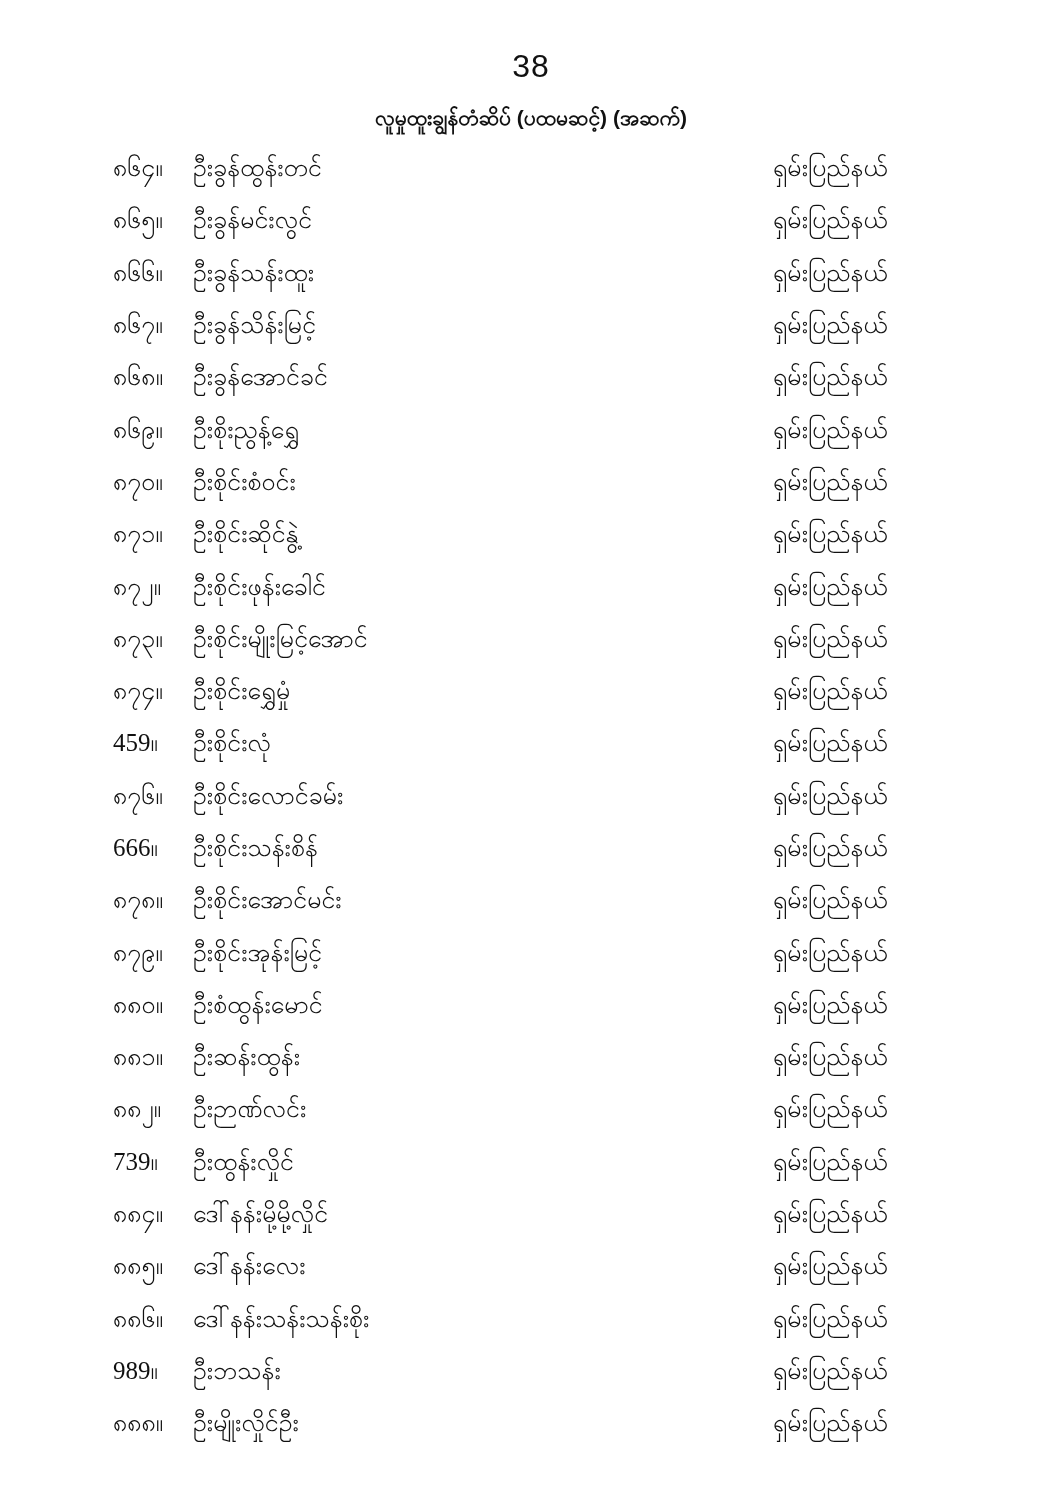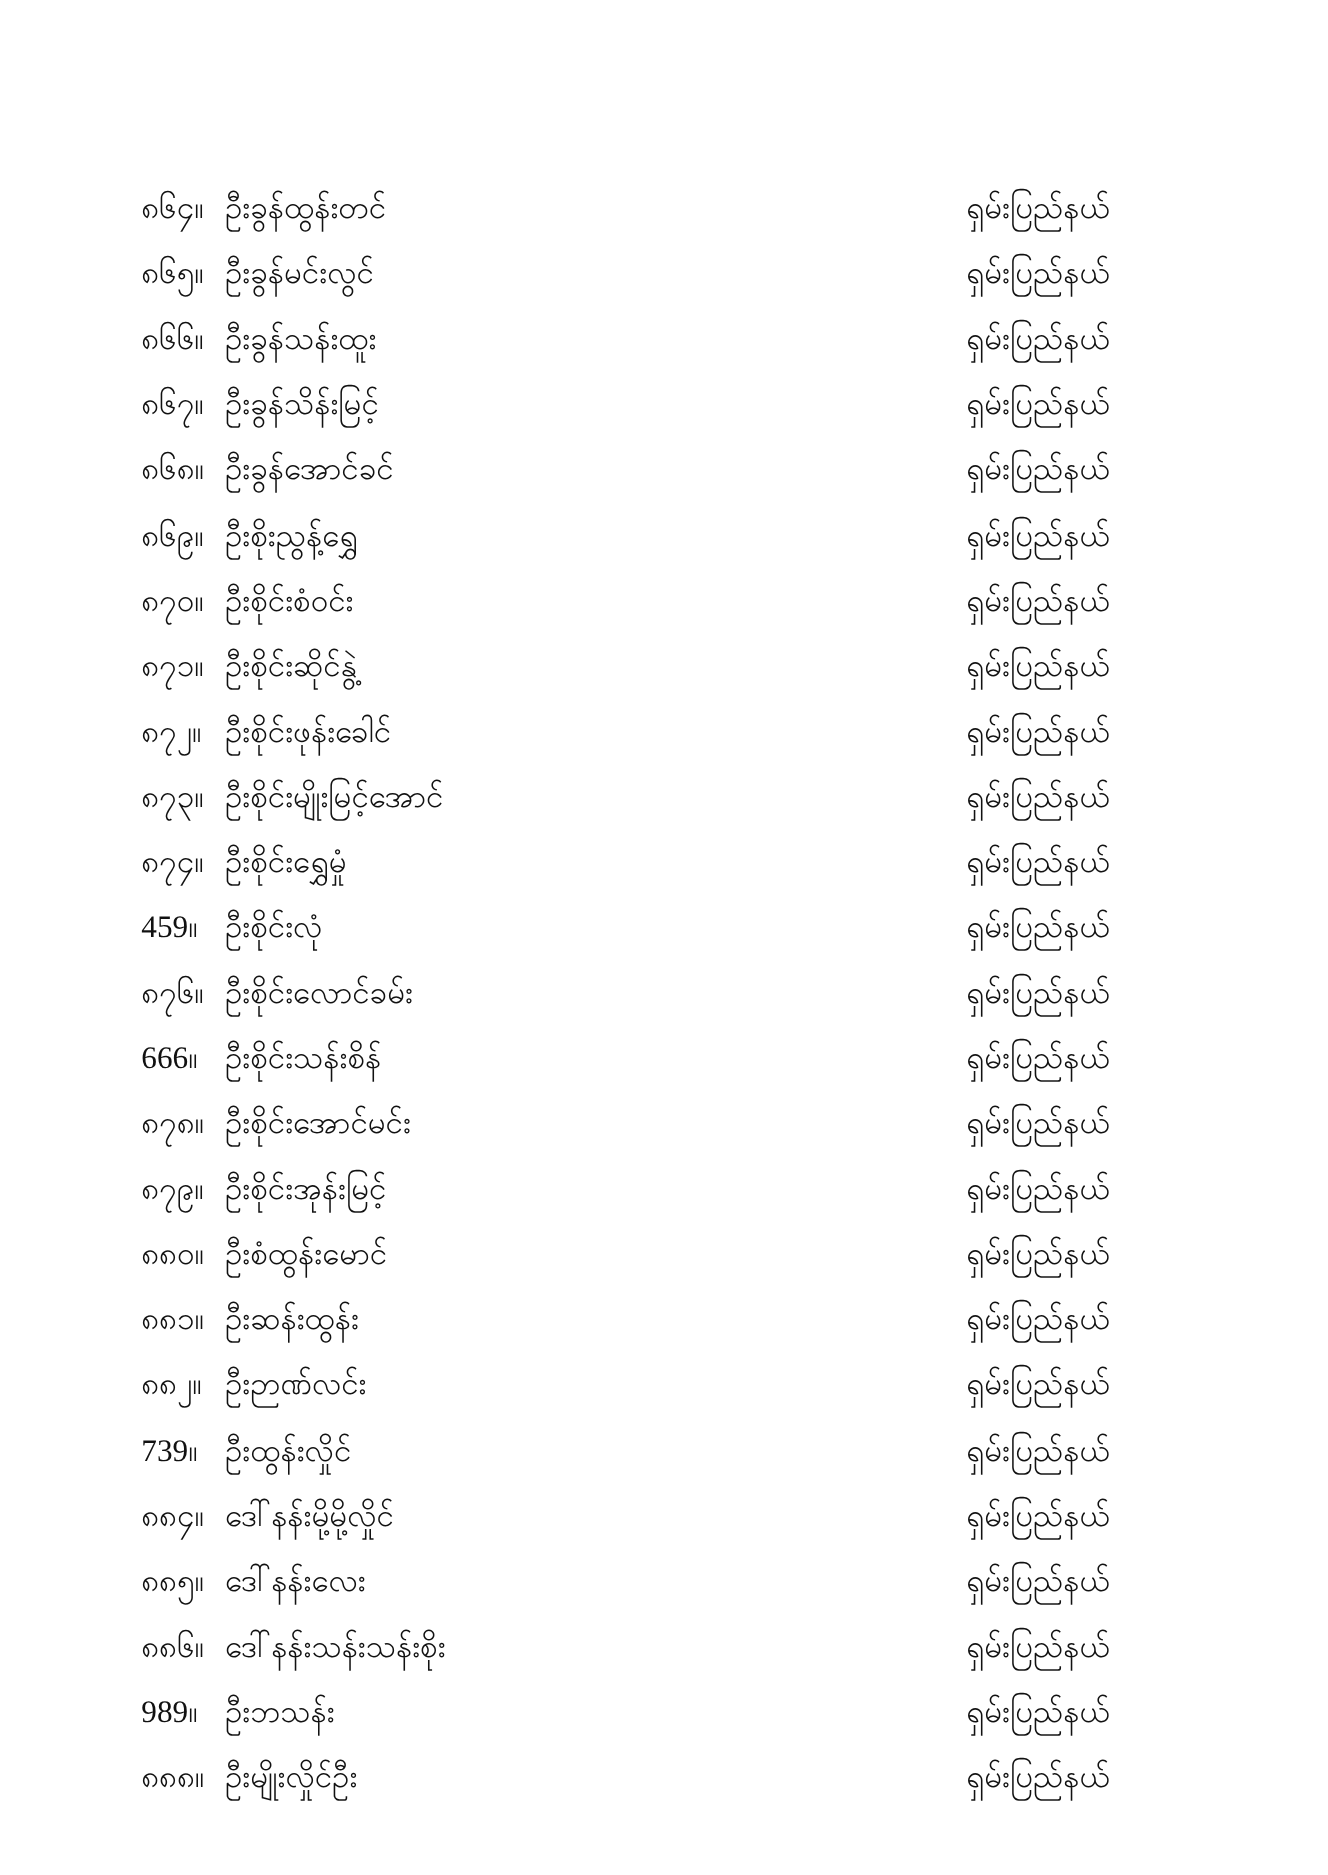--- a/index.html
+++ b/index.html
@@ -52,29 +52,31 @@
   .row .cell {
     position: absolute;
     top: 50%;
     transform: translateY(-50%);
     white-space: nowrap;
     font-size: 25px;
     line-height: 1;
     color: #111111;
   }
   .row .no     { left: 113px; font-family: Liberation Serif, serif; }
-  .row .name   { left: 180px; }
+  .row .name   { left: 193px; }
   .row .region { left: 773px; }
 </style>
 </head>
 <body>
 
 <div class="page">
 
-
+  <div class="page-number">38</div>
+
+  <div class="doc-title">လူမှုထူးချွန်တံဆိပ် (ပထမဆင့်) (အဆက်)</div>
 
   <div class="rows">
     <div class="row">
       <span class="cell no">၈၆၄။</span>
       <span class="cell name">ဦးခွန်ထွန်းတင်</span>
       <span class="cell region">ရှမ်းပြည်နယ်</span>
     </div>
 
     <div class="row">
       <span class="cell no">၈၆၅။</span>

